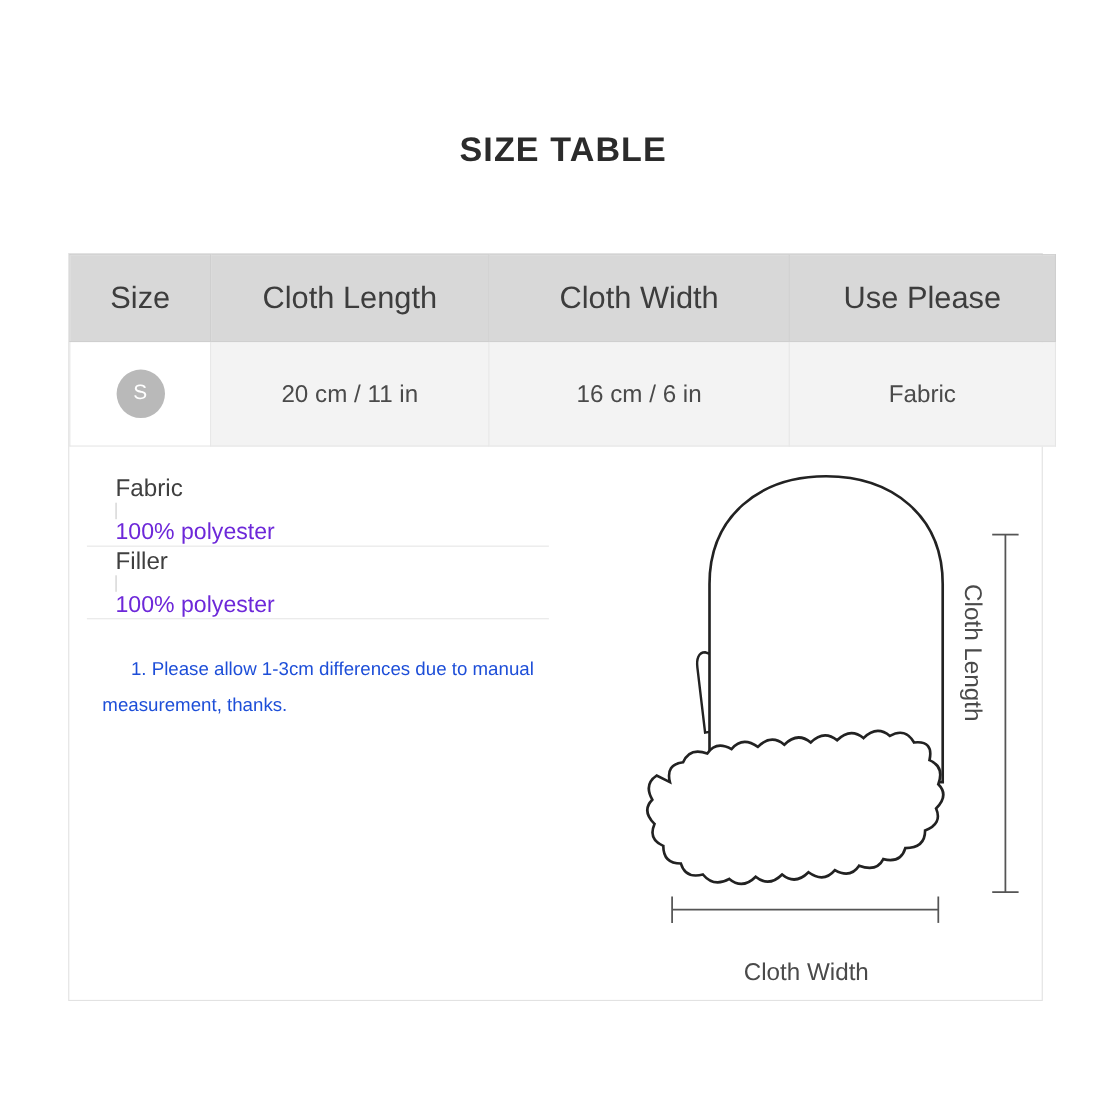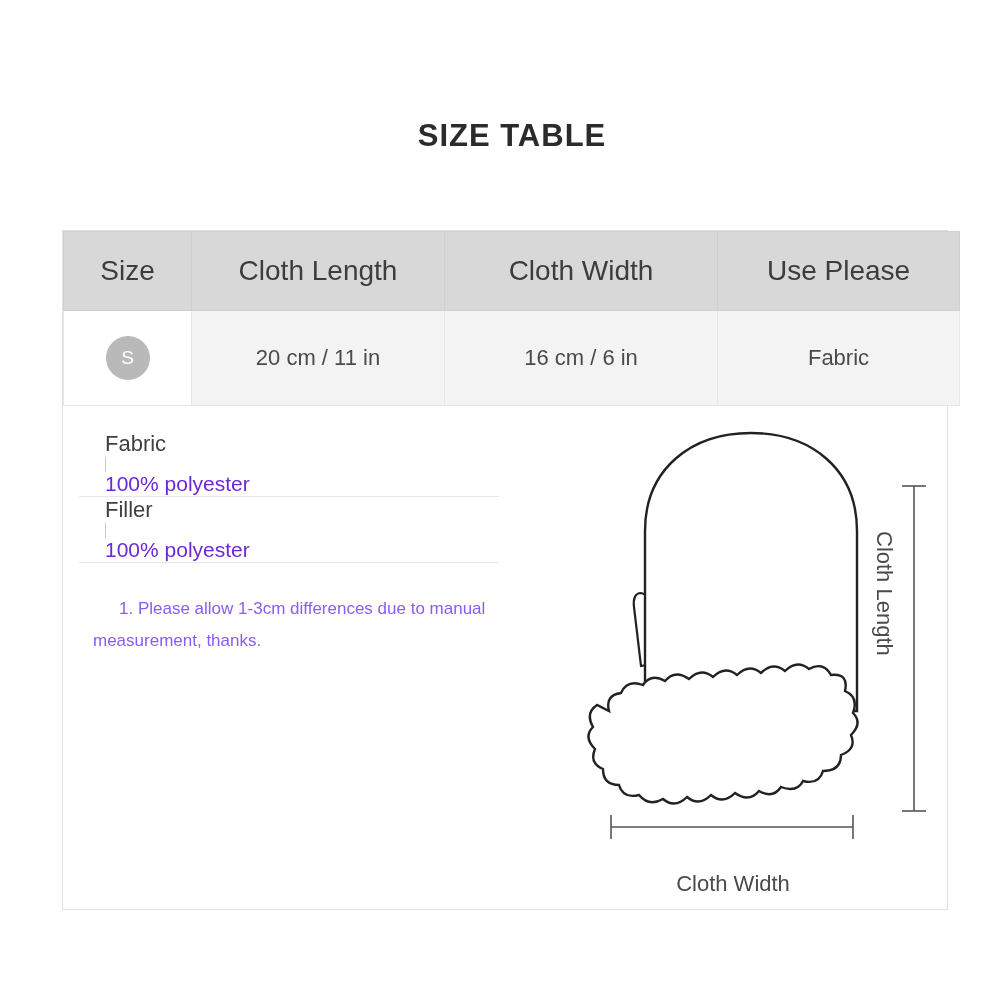--- a/index.html
+++ b/index.html
@@ -116,21 +116,21 @@
   .info-value {
     font-size: 21px;
     color: #6d28d9;
   }
   .notes {
     margin-top: 30px;
     padding-left: 14px;
     width: 420px;
     font-size: 17px;
     line-height: 32px;
-    color: #8b5cf6;
+    color: #1d4ed8;
   }
   .notes p { margin: 0; }
   .indent { text-indent: 26px; }
 
   
   .illus {
     position: absolute;
     left: 460px;
     top: 180px;
     width: 420px;

